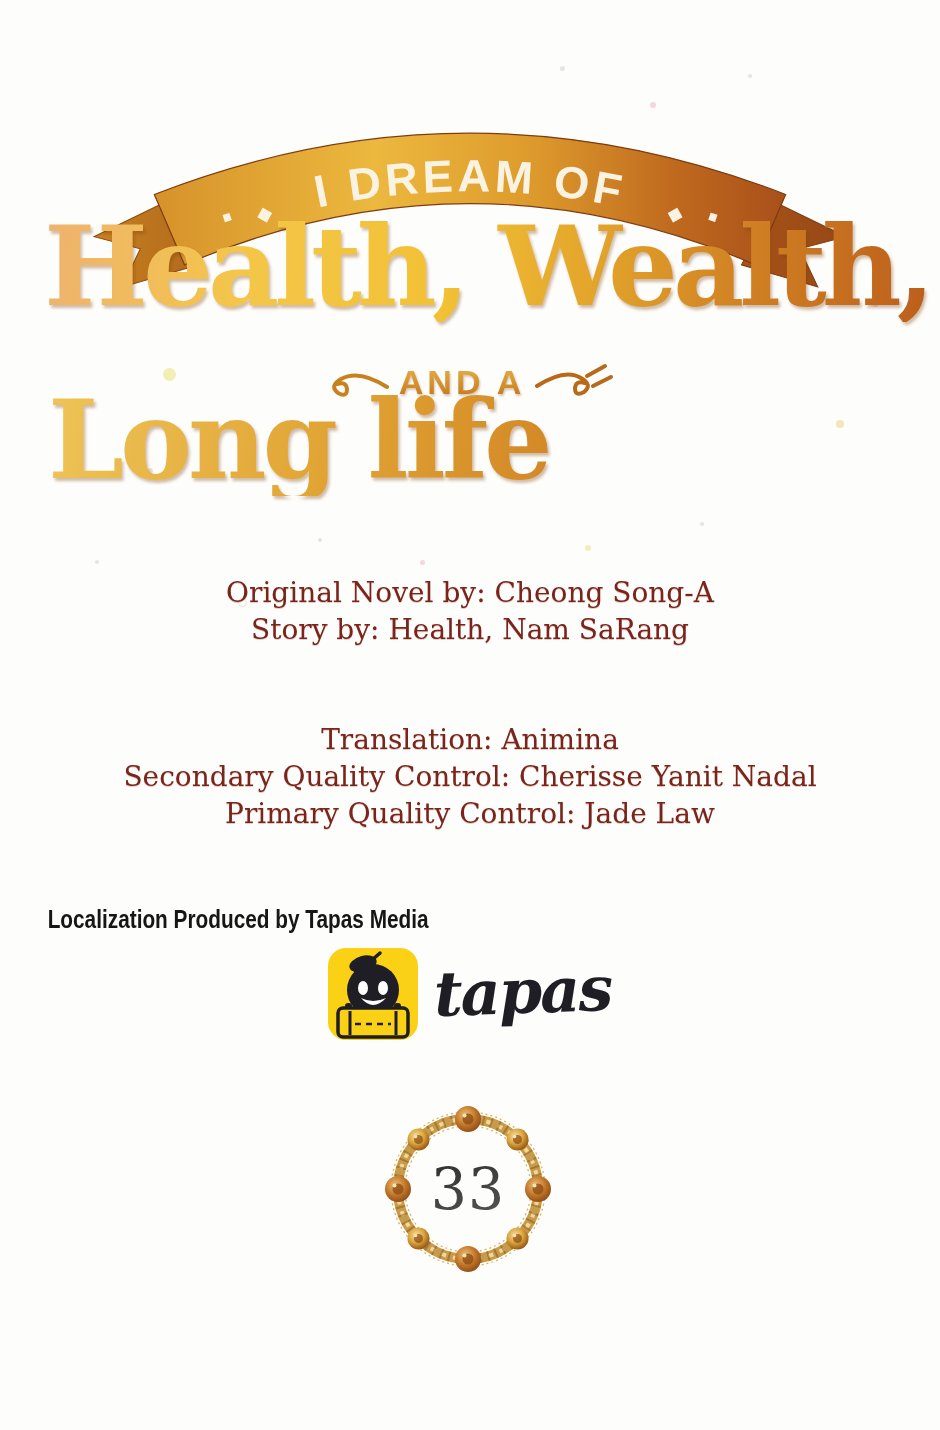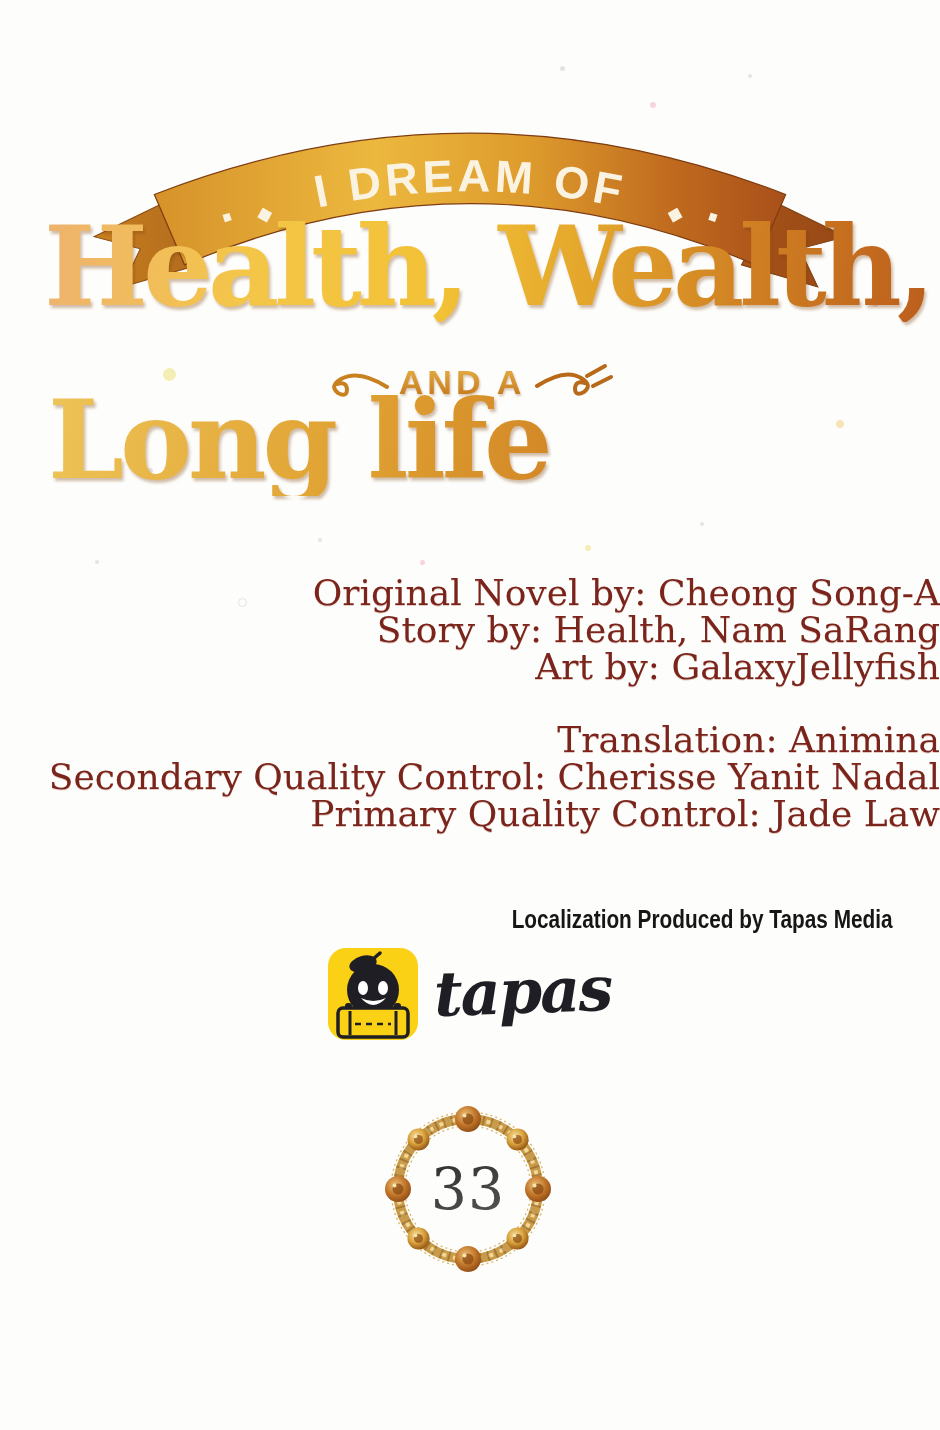--- a/index.html
+++ b/index.html
@@ -49,32 +49,32 @@
     font-family:"Liberation Sans", sans-serif;
     font-weight:bold;font-size:34px;letter-spacing:4px;white-space:nowrap;
     -webkit-background-clip:text;background-clip:text;color:transparent;-webkit-text-fill-color:transparent;
     background-image:linear-gradient(180deg,#eab648,#c07018);
     filter:drop-shadow(1px 2px 1px rgba(125,70,15,.3));
   }
   .curl{display:block;}
 
   
   .credits{
-    position:absolute;left:0;width:940px;text-align:right;
-    color:#7a241b;font-size:36px;line-height:37px;
+    position:absolute;left:0;width:940px;text-align:center;
+    color:#7a241b;font-size:28px;line-height:37px;
     font-family:"DejaVu Serif", serif;font-weight:500;
     text-shadow:0 1px 0 rgba(150,55,35,.25);
     white-space:nowrap;
   }
   .credits-1{top:574px;}
   .credits-2{top:721px;}
 
   
   .loc-line{
-    position:absolute;left:0;top:904px;width:940px;text-align:right;
+    position:absolute;left:0;top:904px;width:940px;text-align:left;
     color:#161616;
   }
   .loc-line span{
     display:inline-block;
     font-family:"Liberation Sans", sans-serif;font-weight:bold;font-size:26px;
     transform:scaleX(.8);transform-origin:center;white-space:nowrap;
   }
   .logo-row{
     position:absolute;left:0;top:944px;width:940px;height:100px;
     display:flex;align-items:center;justify-content:center;gap:16px;
@@ -173,21 +173,20 @@
       <path d="M52,14 L70,4" fill="none" stroke="#b86a1a" stroke-width="4" stroke-linecap="round"></path>
       <path d="M58,24 L76,15" fill="none" stroke="#b86a1a" stroke-width="4" stroke-linecap="round"></path>
     </svg>
   </div>
 
   <h1 class="t-line t2" style="margin:4px;">Long life</h1>
 
   <div class="credits credits-1">
     <div>Original Novel by: Cheong Song-A</div>
     <div>Story by: Health, Nam SaRang</div>
-    <div>Art by: GalaxyJellyfish</div>
   </div>
 
   <div class="credits credits-2">
     <div>Translation: Animina</div>
     <div>Secondary Quality Control:  Cherisse Yanit Nadal</div>
     <div>Primary Quality Control: Jade Law</div>
   </div>
 
   <div class="loc-line">
     <span>Localization Produced by Tapas Media</span>

